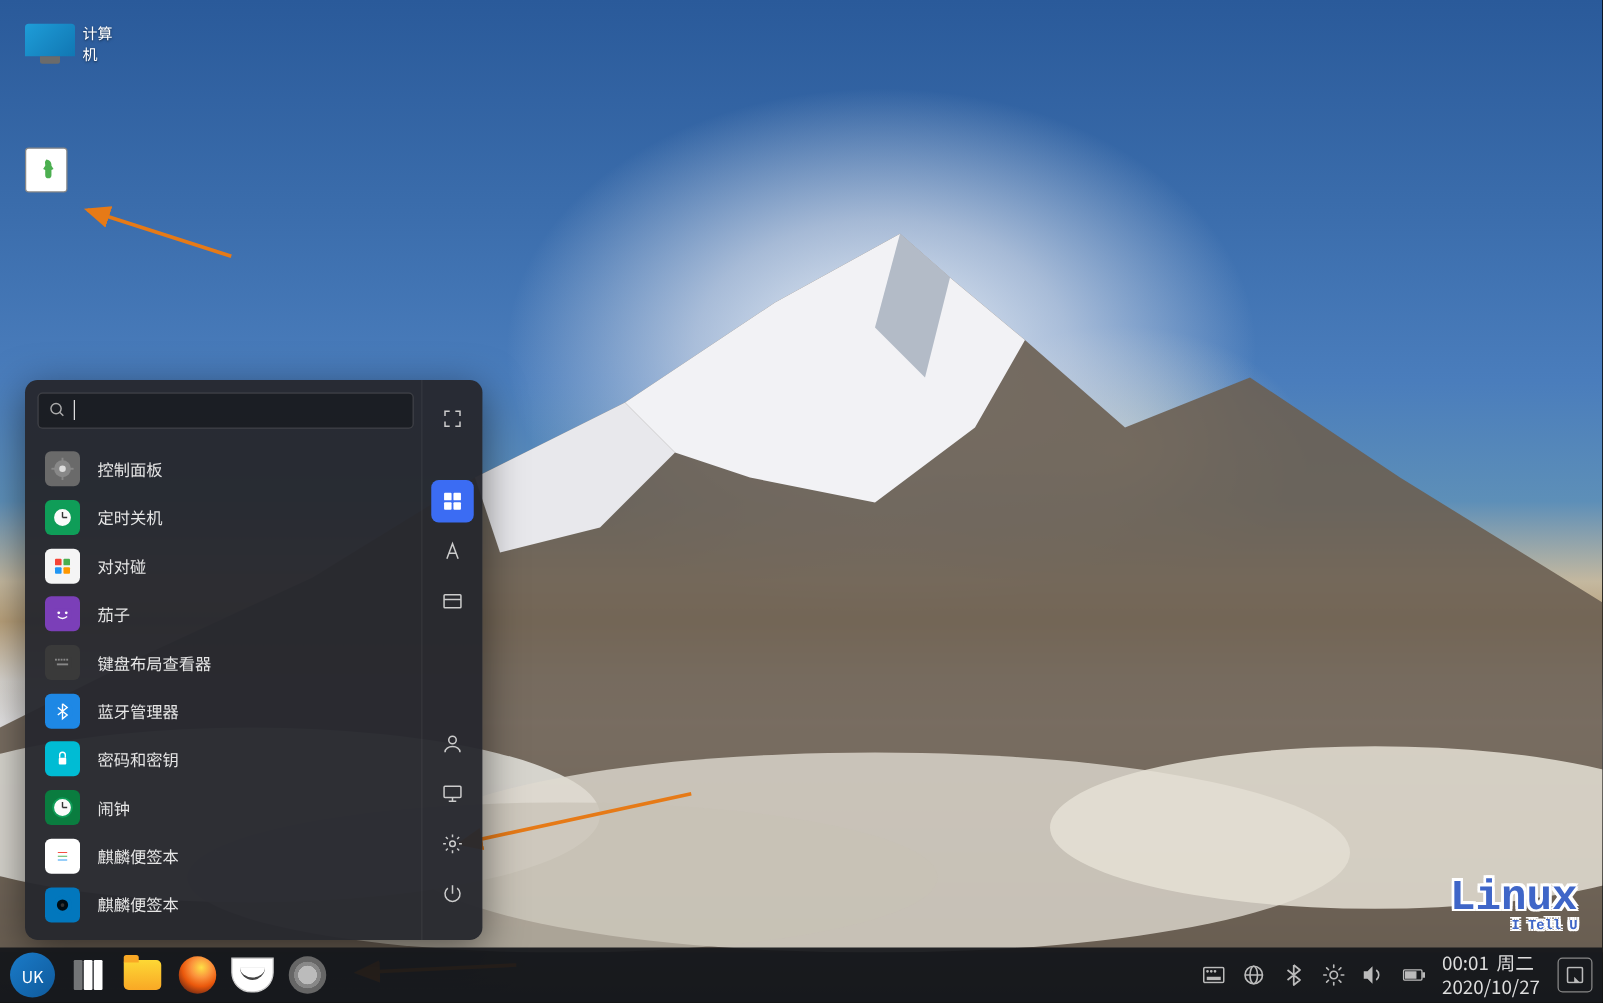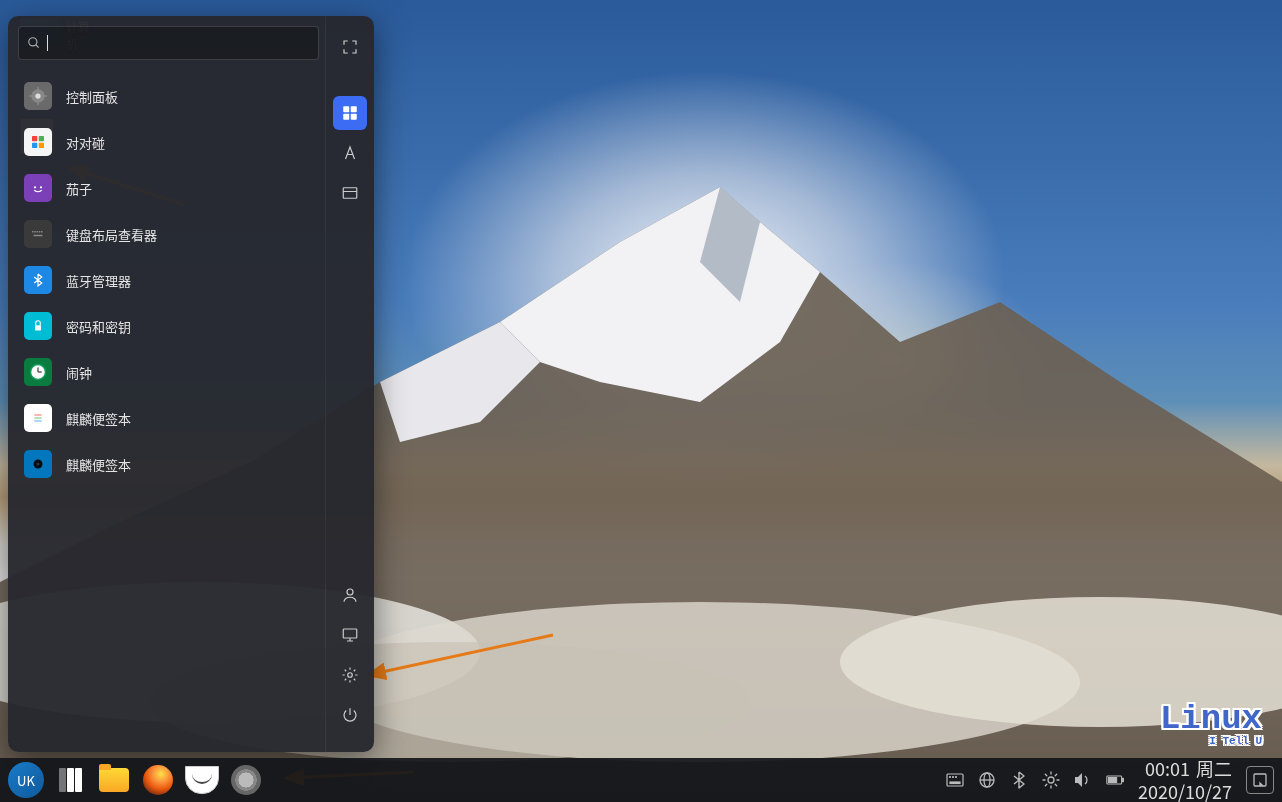--- a/index.html
+++ b/index.html
@@ -27,24 +27,24 @@
 .task-view div{width:7px;height:24px;background:#fff;border-radius:1px;}
 .task-view div:first-child{opacity:0.4;}
 .fm-ic{width:30px;height:24px;background:linear-gradient(#fdd835,#f9a825);border-radius:2px 4px 4px 4px;position:relative;}
 .fm-ic::before{content:"";position:absolute;top:-4px;left:0;width:12px;height:6px;background:#f9a825;border-radius:2px 2px 0 0;}
 .ff-ic{width:30px;height:30px;border-radius:50%;background:radial-gradient(circle at 60% 30%,#fde047 0%,#fb923c 30%,#ea580c 55%,#7c2d12 80%);}
 .kylin-ic{width:32px;height:26px;background:#fff;border-radius:0 0 16px 16px;border:1px solid #ccc;position:relative;}
 .kylin-ic::before{content:"";position:absolute;top:7px;left:6px;width:20px;height:8px;border-bottom:2px solid #444;border-radius:0 0 10px 10px;}
 .gear-ic{width:30px;height:30px;border-radius:50%;background:radial-gradient(circle,#bbb 35%,#888 36%,#888 50%,#666 51%);position:relative;}
 .tray{margin-left:auto;display:flex;align-items:center;gap:14px;color:#ccc;}
 .tray-ic{width:18px;height:18px;display:flex;align-items:center;justify-content:center;cursor:pointer;}
-.clock{display:flex;flex-direction:column;align-items:flex-end;font-size:18px;color:#ddd;line-height:1.3;cursor:pointer;}
+.clock{display:flex;flex-direction:column;align-items:flex-start;font-size:15px;color:#ddd;line-height:1.3;cursor:pointer;}
 .clock .row1{display:flex;gap:6px;}
 .notif{width:26px;height:26px;border:1px solid #888;border-radius:4px;display:flex;align-items:center;justify-content:center;cursor:pointer;}
-.start-menu{position:absolute;left:8px;bottom:50px;width:366px;height:736px;background:rgba(38,40,46,0.96);border-radius:10px;display:flex;box-shadow:0 8px 32px rgba(0,0,0,0.5);overflow:hidden;}
+.start-menu{position:absolute;left:20px;bottom:50px;width:366px;height:448px;background:rgba(38,40,46,0.96);border-radius:10px;display:flex;box-shadow:0 8px 32px rgba(0,0,0,0.5);overflow:hidden;}
 .menu-main{flex:1;padding:10px 6px 10px 10px;display:flex;flex-direction:column;}
 .search-box{height:32px;background:rgba(0,0,0,0.3);border:1px solid rgba(255,255,255,0.15);border-radius:4px;display:flex;align-items:center;padding:0 8px;gap:6px;}
 .search-box svg{width:14px;height:14px;stroke:#aaa;}
 .search-box input{flex:1;background:none;border:none;outline:none;color:#eee;font-size:13px;}
 .cursor-blink{width:1px;height:16px;background:#ddd;animation:blink 1s infinite;}
 @keyframes blink{50%{opacity:0;}}
 .app-list{margin-top:14px;display:flex;flex-direction:column;gap:2px;overflow:hidden;}
 .app-item{display:flex;align-items:center;gap:14px;height:44px;padding:0 6px;border-radius:4px;cursor:pointer;}
 .app-icon{width:28px;height:28px;border-radius:5px;flex-shrink:0;display:flex;align-items:center;justify-content:center;}
 .app-label{color:#e5e5e5;font-size:13px;}
@@ -139,20 +139,31 @@
                   <rect x="11" y="0" width="2" height="4"></rect>
                   <rect x="11" y="20" width="2" height="4"></rect>
                   <rect x="0" y="11" width="4" height="2"></rect>
                   <rect x="20" y="11" width="4" height="2"></rect>
                 </g>
               </svg>
             </div>
             <span class="app-label">控制面板</span>
           </div>
           <div class="app-item">
+            <div class="app-icon" style="background:#0f9d58">
+              <svg width="18" height="18" viewBox="0 0 24 24">
+                <circle cx="12" cy="12" r="10" fill="#fafafa"></circle>
+                <circle cx="12" cy="12" r="10" fill="none" stroke="#0f9d58" stroke-width="2"></circle>
+                <line x1="12" y1="12" x2="12" y2="6" stroke="#333" stroke-width="1.5"></line>
+                <line x1="12" y1="12" x2="17" y2="12" stroke="#333" stroke-width="1.5"></line>
+              </svg>
+            </div>
+            <span class="app-label">定时关机</span>
+          </div>
+          <div class="app-item">
             <div class="app-icon" style="background:#f5f5f5">
               <svg width="18" height="18" viewBox="0 0 24 24">
                 <rect x="4" y="4" width="7" height="7" rx="1" fill="#f44336"></rect>
                 <rect x="13" y="4" width="7" height="7" rx="1" fill="#4caf50"></rect>
                 <rect x="4" y="13" width="7" height="7" rx="1" fill="#2196f3"></rect>
                 <rect x="13" y="13" width="7" height="7" rx="1" fill="#ff9800"></rect>
               </svg>
             </div>
             <span class="app-label">对对碰</span>
           </div>

